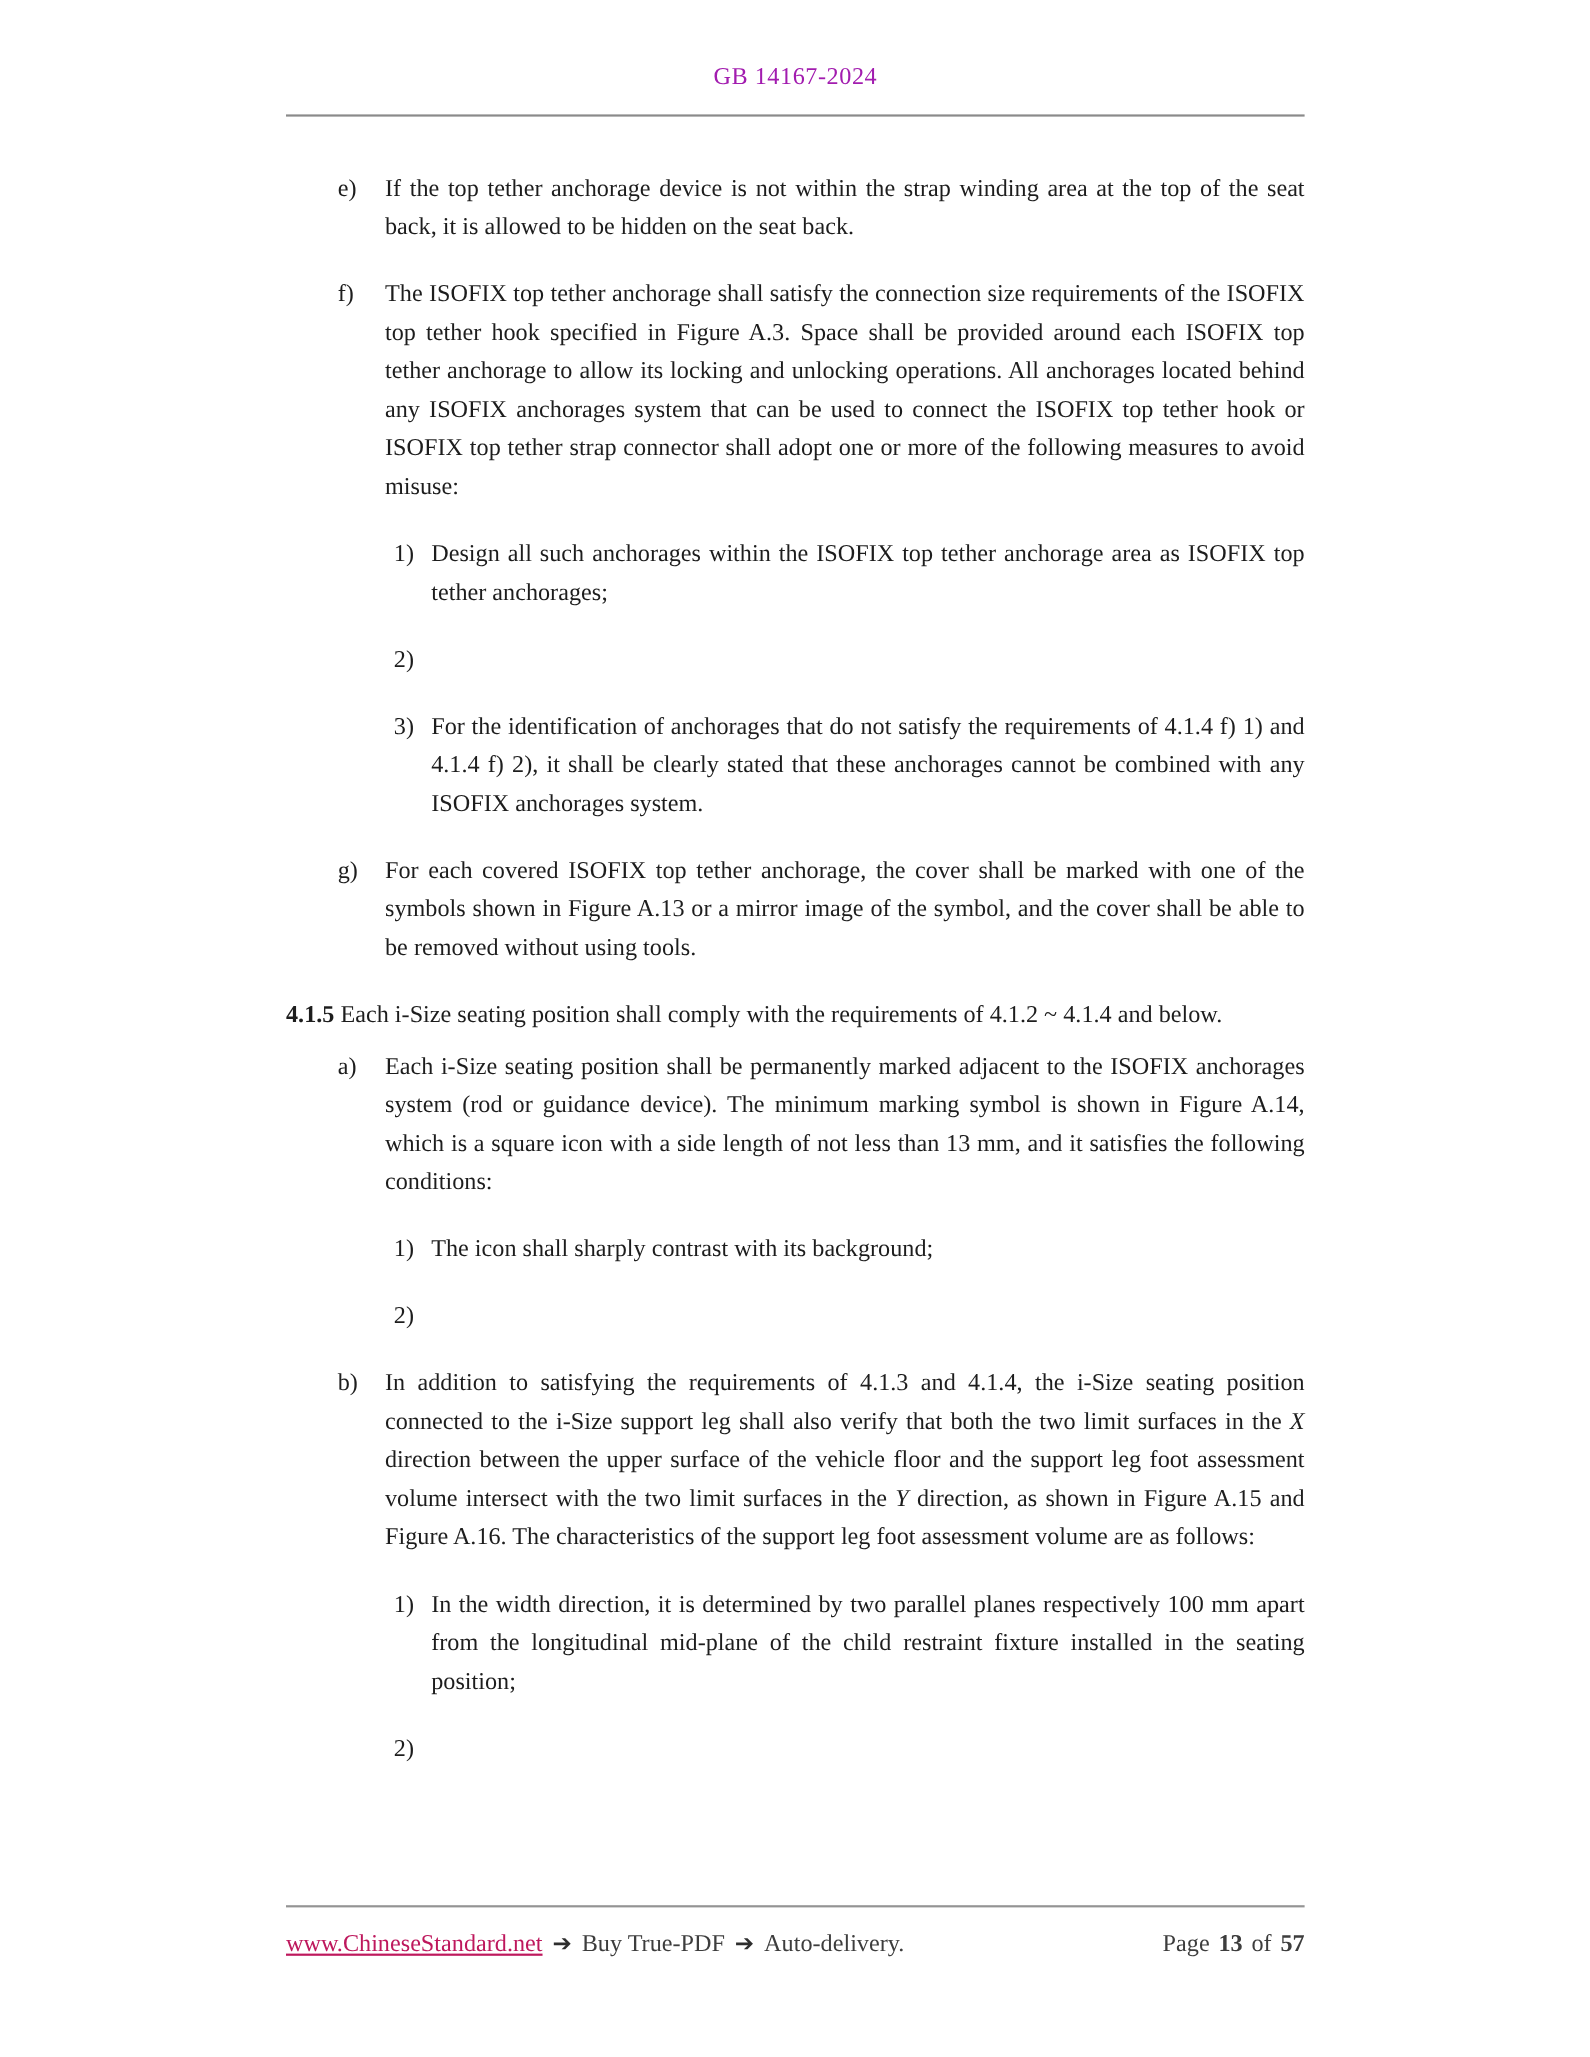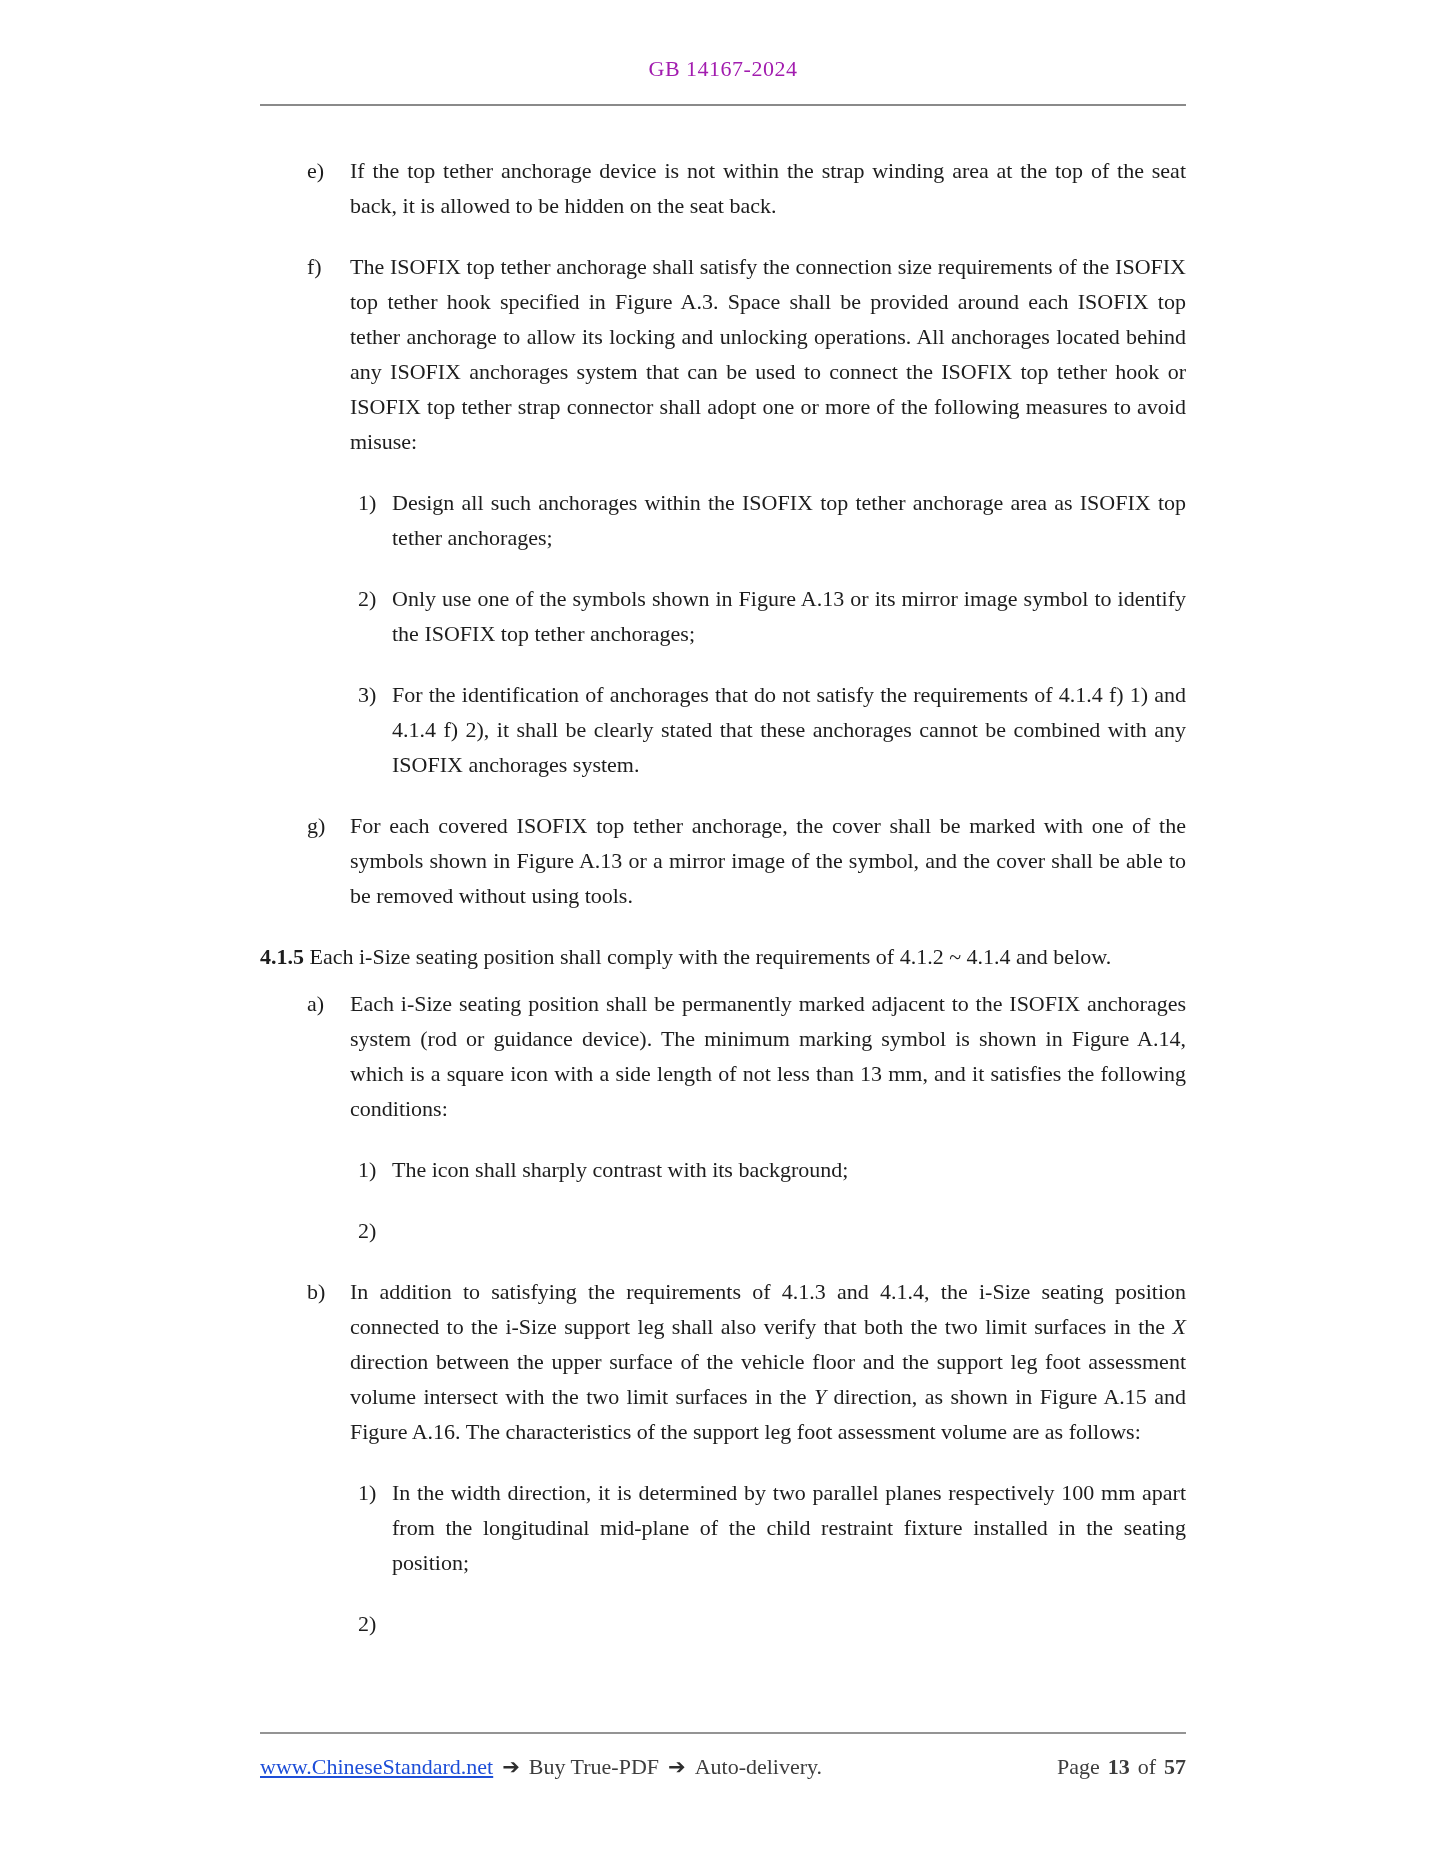--- a/index.html
+++ b/index.html
@@ -39,21 +39,21 @@
     position:absolute; top:1732px; left:260px; width:926px;
     border-top:2px solid #949494; height:0;
   }
   .footer-row {
     position:absolute; top:1752px; left:260px; width:926px;
     display:flex; justify-content:space-between; align-items:baseline;
     font-size:22px; line-height:30px; color:#3d3d3d;
   }
   .footer-left { display:flex; gap:9px; align-items:baseline; }
   .footer-left a {
-    color:#1d4ed8; text-decoration:underline; cursor:pointer;
+    color:#be185d; text-decoration:underline; cursor:pointer;
   }
   .farrow {
     font-family:"DejaVu Sans",sans-serif;
     font-size:21px; color:#2e2e2e;
   }
   .footer-right { display:inline-flex; gap:8px; align-items:center; }
 </style>
 </head>
 <body>
 
@@ -74,21 +74,20 @@
       <div class="txt">The ISOFIX top tether anchorage shall satisfy the connection size requirements of the ISOFIX top tether hook specified in Figure A.3. Space shall be provided around each ISOFIX top tether anchorage to allow its locking and unlocking operations. All anchorages located behind any ISOFIX anchorages system that can be used to connect the ISOFIX top tether hook or ISOFIX top tether strap connector shall adopt one or more of the following measures to avoid misuse:</div>
     </div>
 
     <div class="li number">
       <span class="lbl">1)</span>
       <div class="txt">Design all such anchorages within the ISOFIX top tether anchorage area as ISOFIX top tether anchorages;</div>
     </div>
 
     <div class="li number">
       <span class="lbl">2)</span>
-      <div class="txt">Only use one of the symbols shown in Figure A.13 or its mirror image symbol to identify the ISOFIX top tether anchorages;</div>
     </div>
 
     <div class="li number">
       <span class="lbl">3)</span>
       <div class="txt">For the identification of anchorages that do not satisfy the requirements of 4.1.4 f) 1) and 4.1.4 f) 2), it shall be clearly stated that these anchorages cannot be combined with any ISOFIX anchorages system.</div>
     </div>
 
     <div class="li letter">
       <span class="lbl">g)</span>
       <div class="txt">For each covered ISOFIX top tether anchorage, the cover shall be marked with one of the symbols shown in Figure A.13 or a mirror image of the symbol, and the cover shall be able to be removed without using tools.</div>

